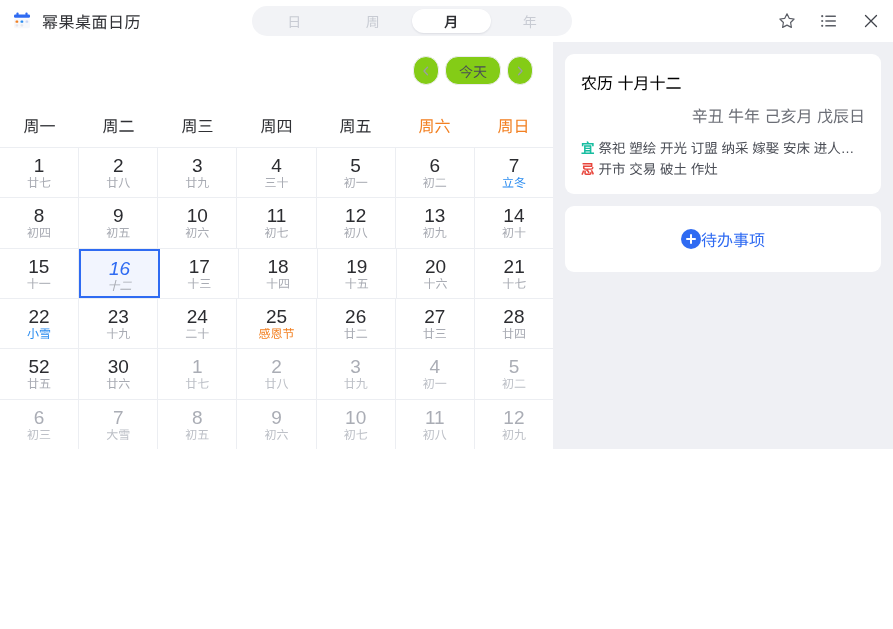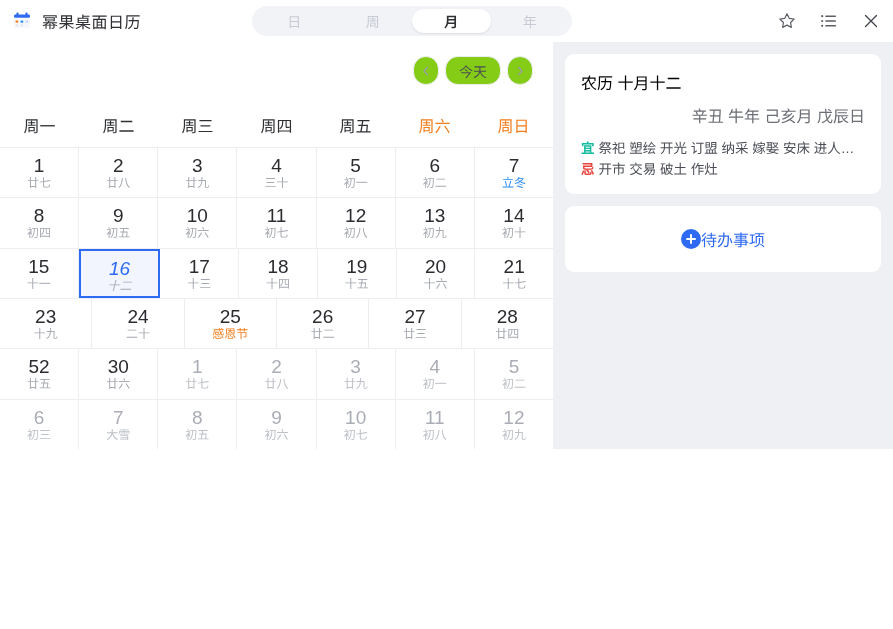--- a/index.html
+++ b/index.html
@@ -293,20 +293,24 @@
               <div class="d-num">20</div>
               <div class="d-sub">十六</div>
             </div>
             <div class="daycell">
               <div class="d-num">21</div>
               <div class="d-sub">十七</div>
             </div>
           </div>
           <div class="gridrow">
             <div class="daycell">
+              <div class="d-num">22</div>
+              <div class="d-sub term">小雪</div>
+            </div>
+            <div class="daycell">
               <div class="d-num">23</div>
               <div class="d-sub">十九</div>
             </div>
             <div class="daycell">
               <div class="d-num">24</div>
               <div class="d-sub">二十</div>
             </div>
             <div class="daycell">
               <div class="d-num">25</div>
               <div class="d-sub fest">感恩节</div>

